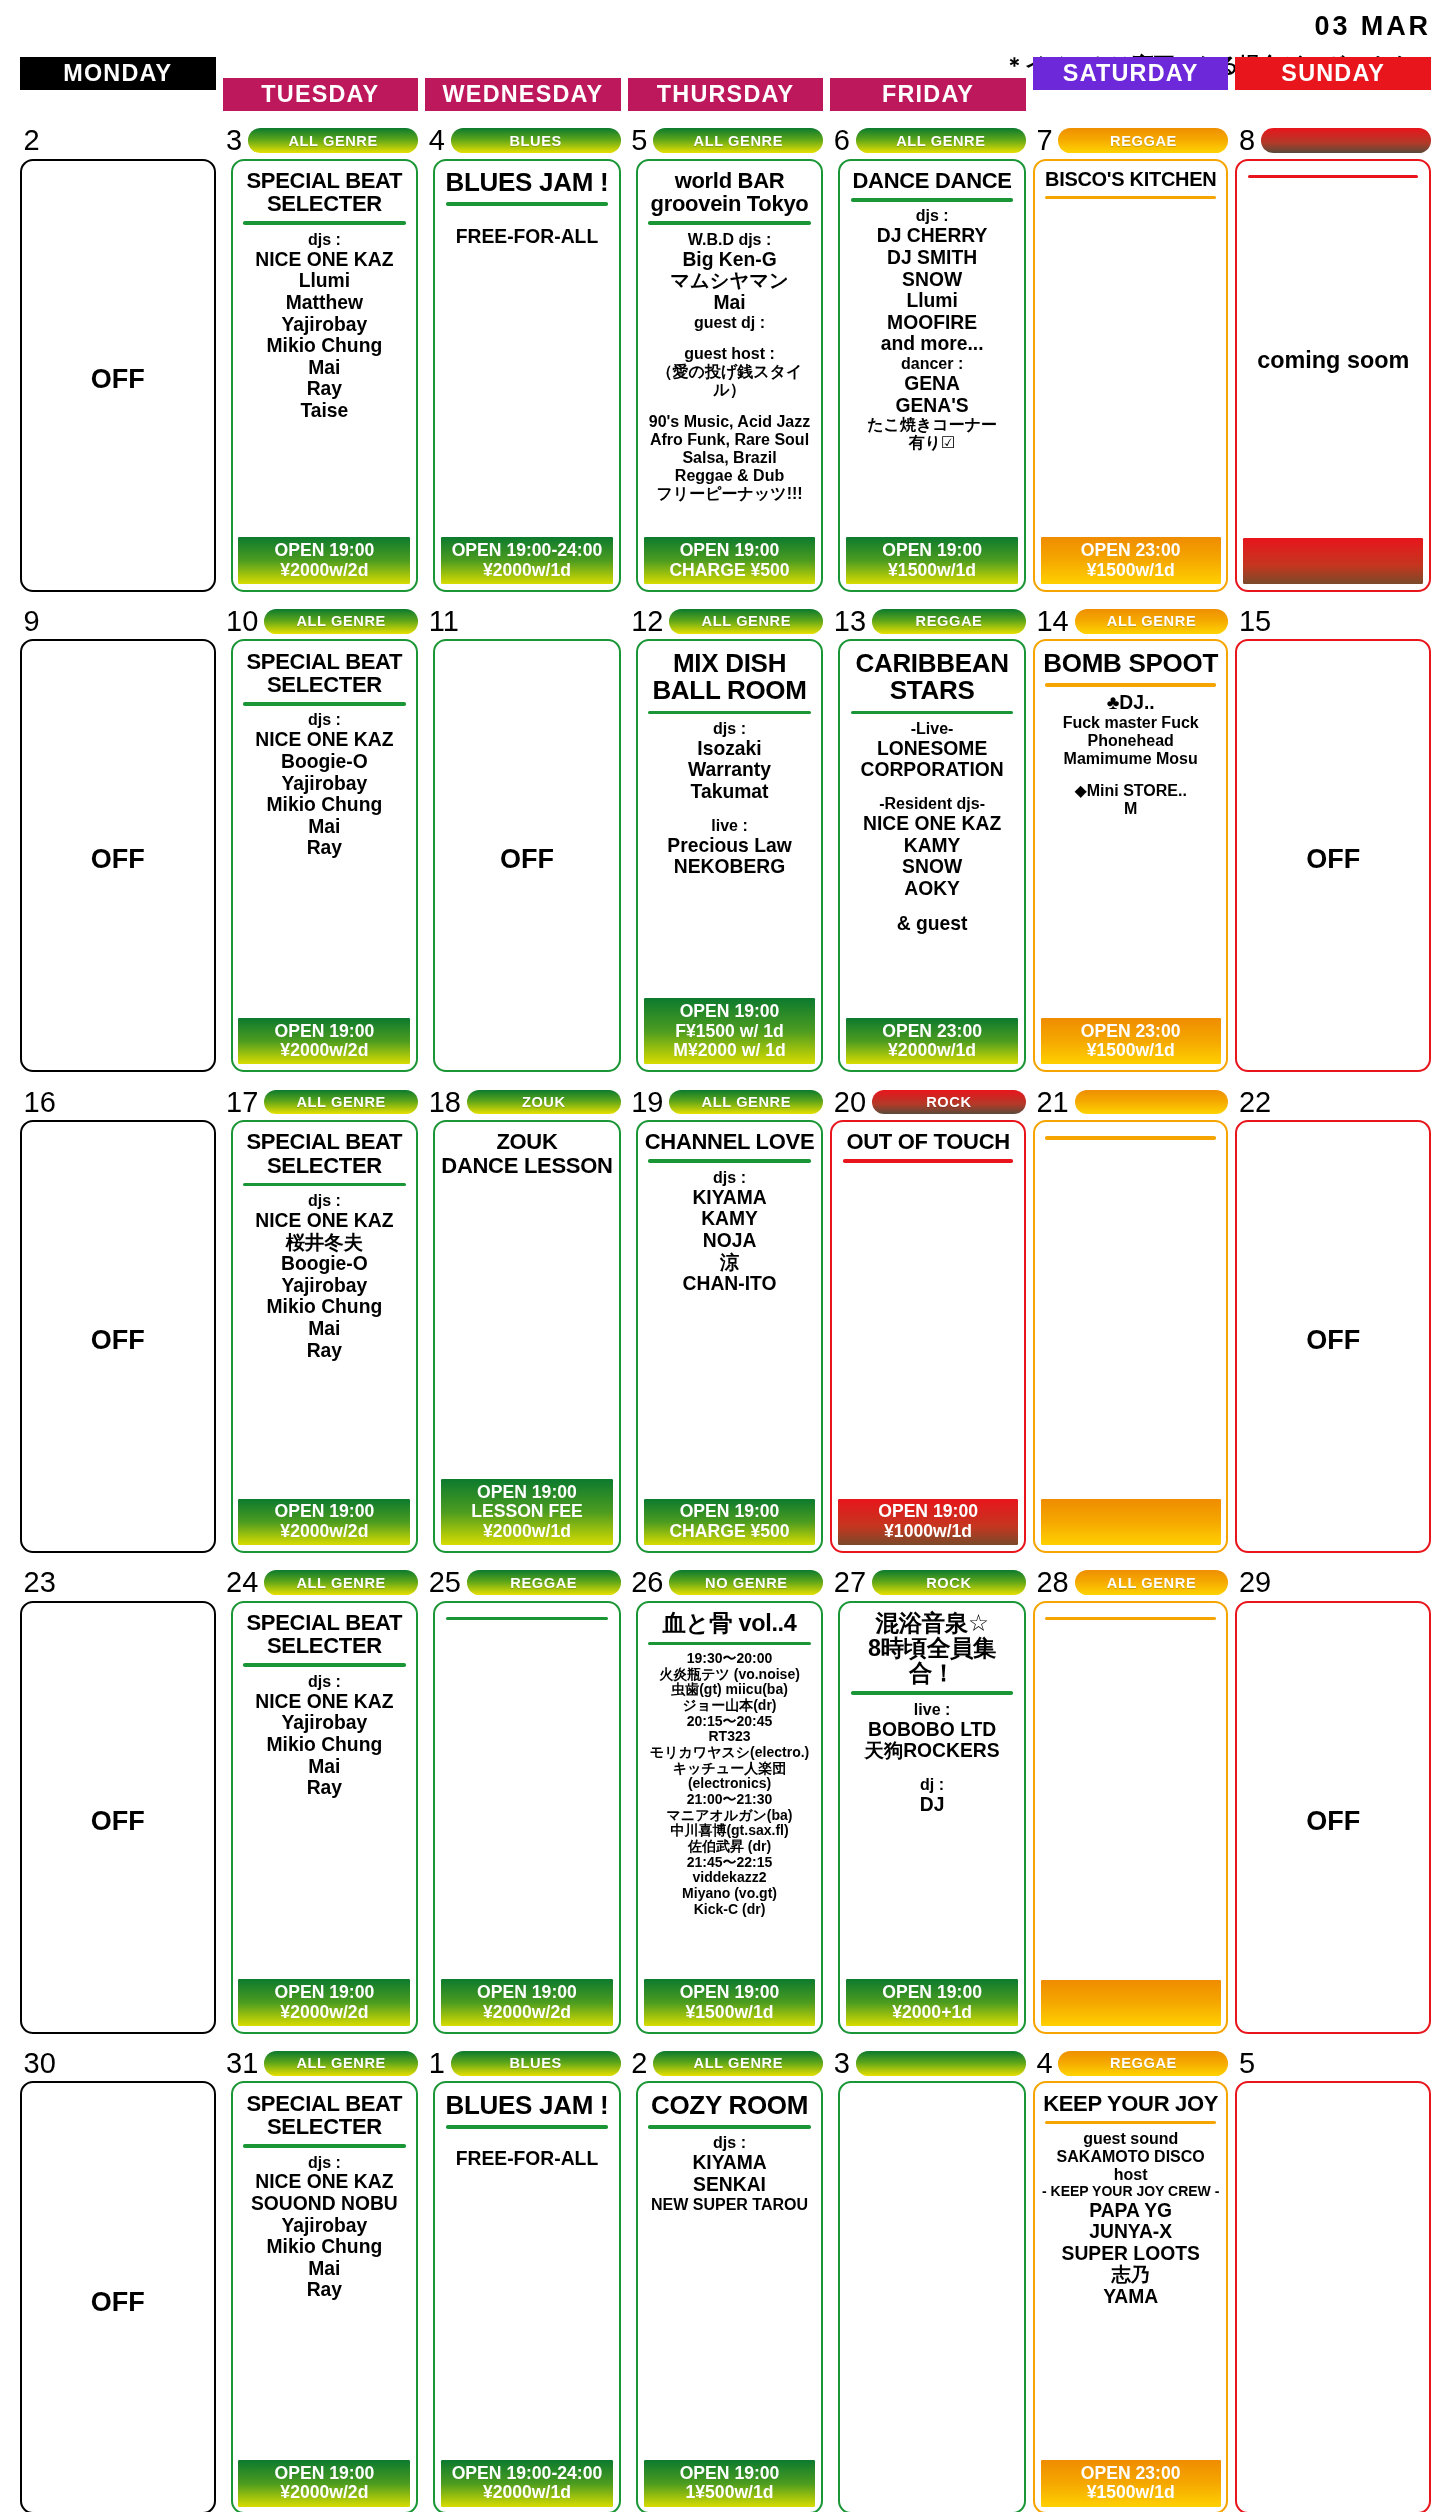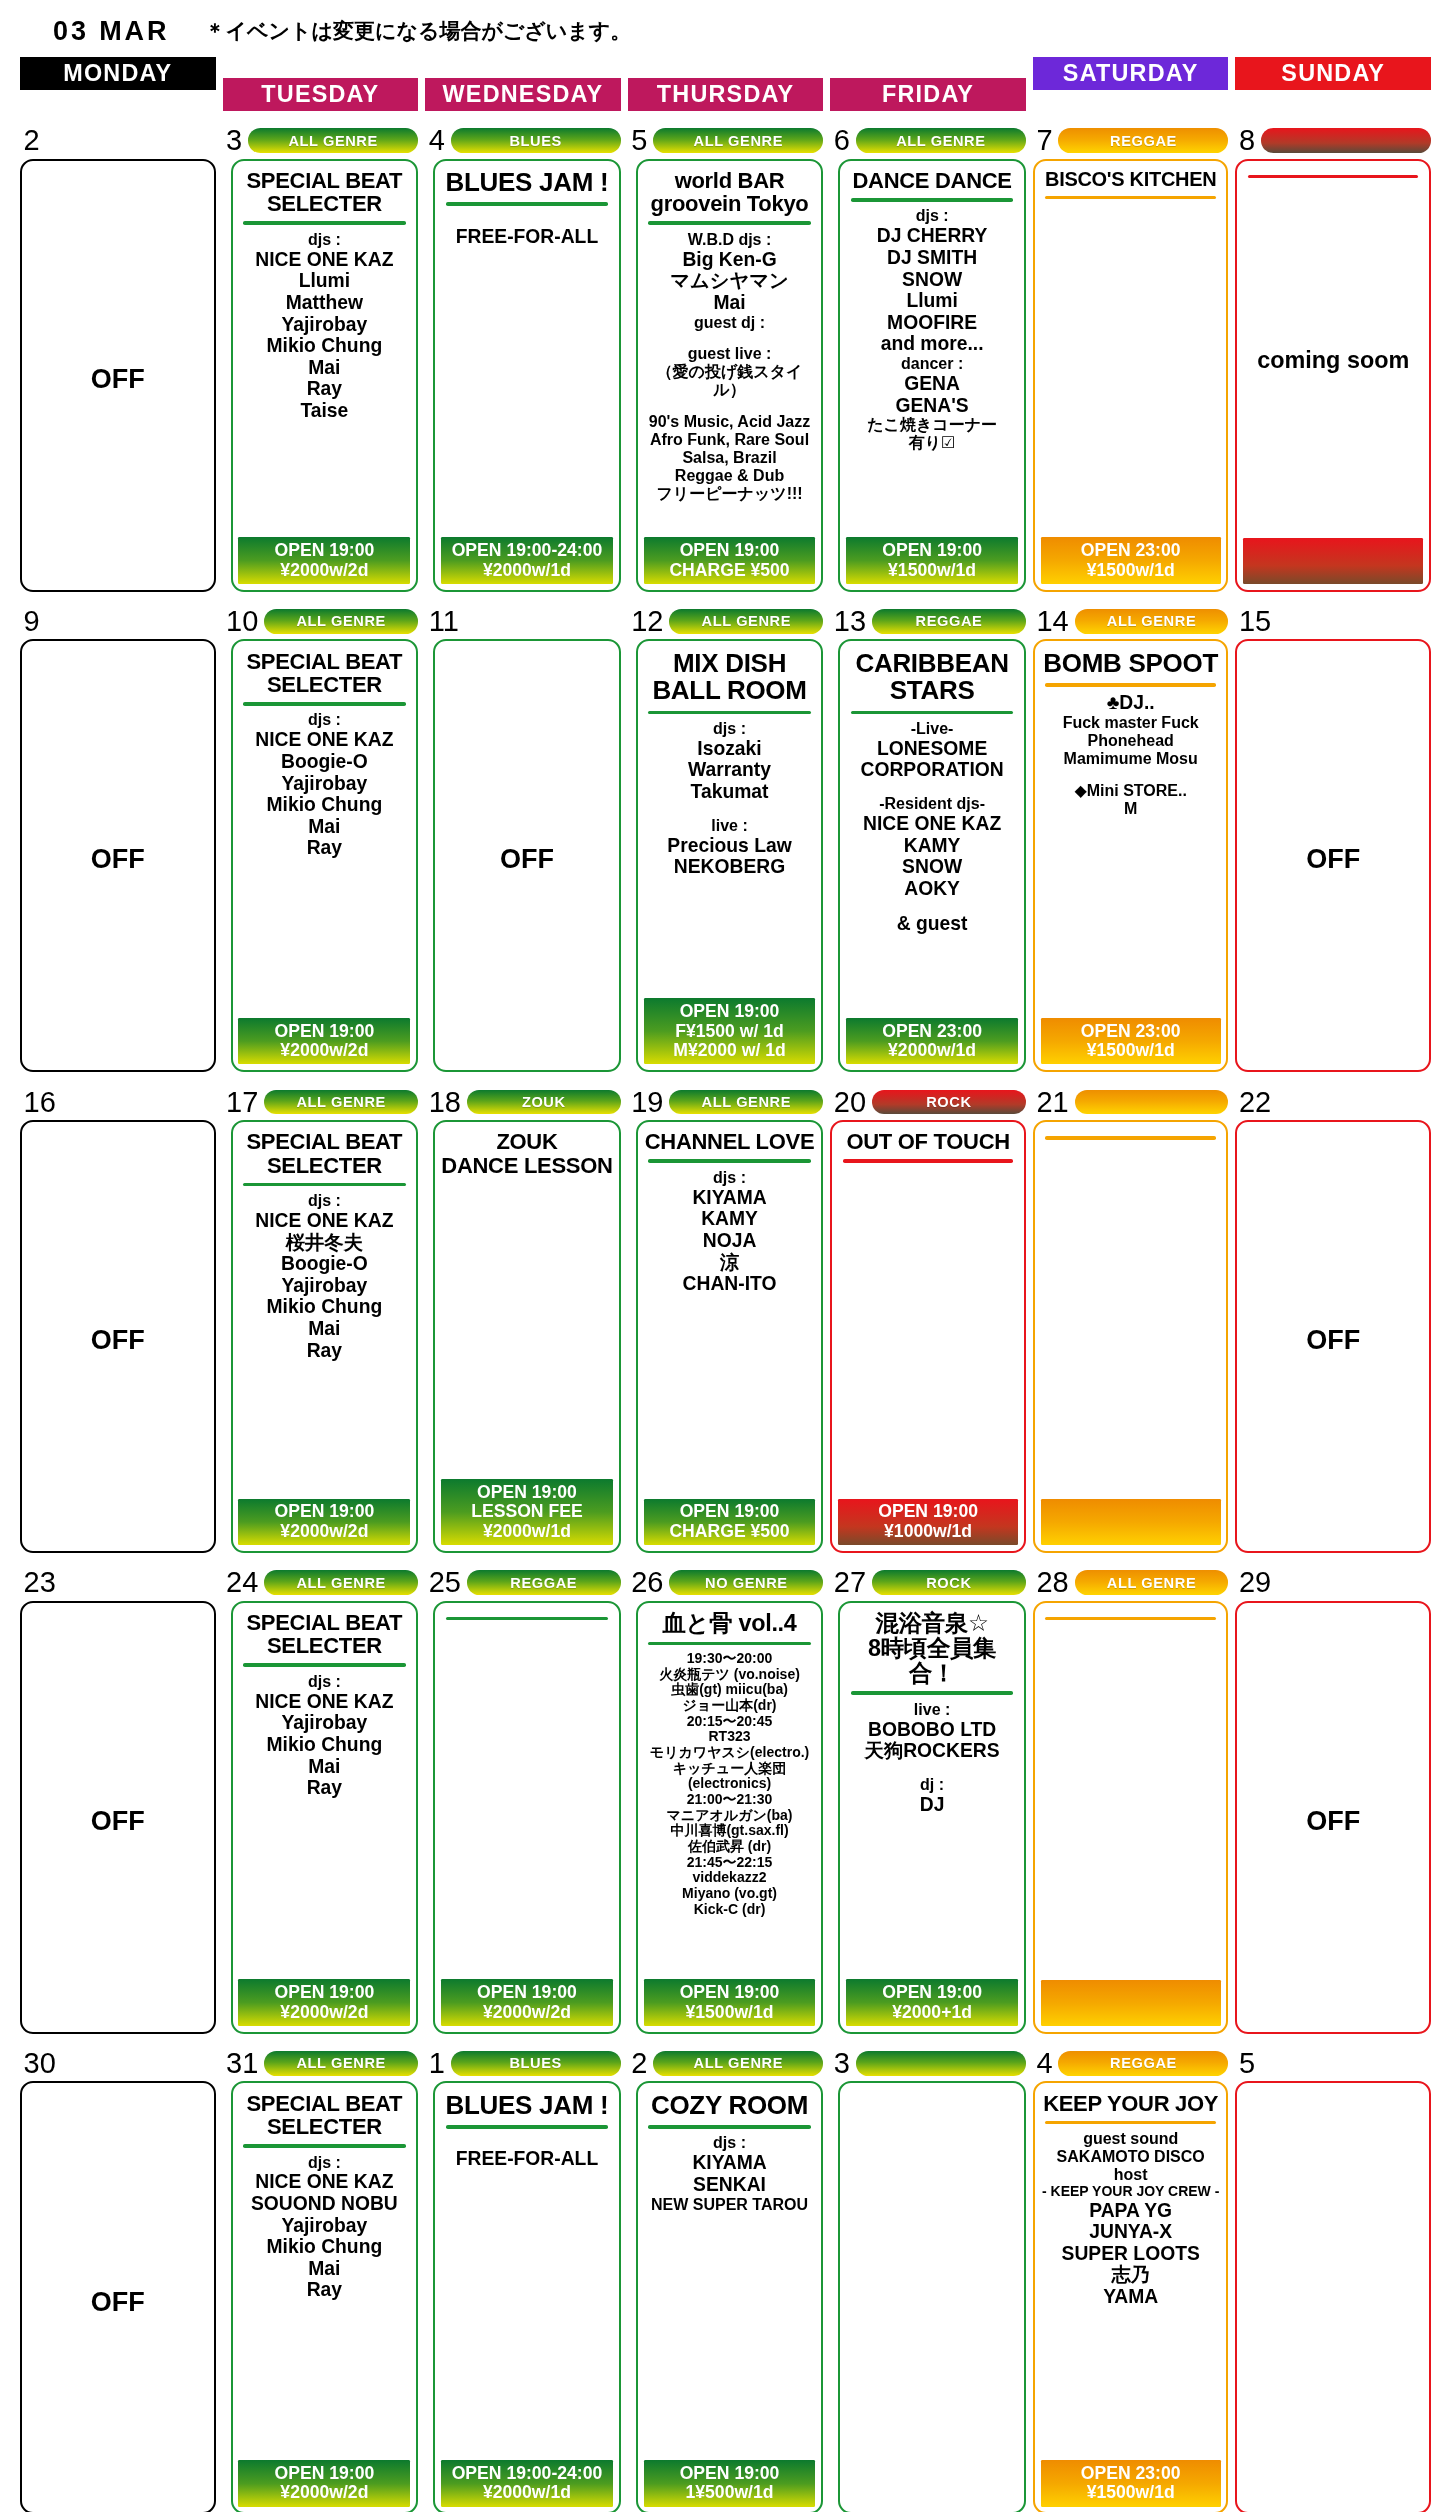--- a/index.html
+++ b/index.html
@@ -5,21 +5,21 @@
   * { box-sizing: border-box; margin:0; padding:0; }
   body {
     width: 1451px;
     background: #ffffff;
     font-family: "Liberation Sans", "DejaVu Sans", sans-serif;
     -webkit-font-smoothing: antialiased;
   }
   .page { width: 1451px; padding: 13px 20px 17.6px 20px; }
 
   
-  .titlerow { display:flex; align-items:center; gap:35px; padding-left:33px; height:37px; }
+  .titlerow { display:flex; align-items:flex-end; gap:14px; padding-left:33px; height:37px;flex-direction:column; }
   .month { font-size:27px; font-weight:bold; letter-spacing:2.9px; color:#000; line-height:1; }
   .notice { font-size:21px; font-weight:bold; color:#000; line-height:1; padding-bottom:1.2px; }
 
   
   .weekhead { display:flex; gap:7px; margin-top:7px; }
   .wh { flex:1 1 0; height:33px; display:flex; align-items:center; justify-content:center;
         color:#ffffff; font-size:23.4px; font-weight:bold; letter-spacing:1.2px; }
   .wh.mon { background:#000000; }
   .wh.grn { background:#be185d;margin-top:21px; }
   .wh.org { background:#6d28d9; }
@@ -172,21 +172,21 @@
             <div class="cbody">
               <div class="ctitle sm">world BAR<br>groovein Tokyo</div>
               <div class="rule green"></div>
               <div class="lines">
                 <div class="ln label">W.B.D  djs :</div>
                 <div class="ln ">Big Ken-G</div>
                 <div class="ln ">マムシヤマン</div>
                 <div class="ln ">Mai</div>
                 <div class="ln label">guest dj :</div>
                 <div class="ln gap"></div>
-                <div class="ln label">guest live :</div>
+                <div class="ln label">guest host :</div>
                 <div class="ln small">（愛の投げ銭スタイル）</div>
                 <div class="ln gap"></div>
                 <div class="ln small">90's Music, Acid Jazz</div>
                 <div class="ln small">Afro Funk, Rare Soul</div>
                 <div class="ln small">Salsa, Brazil</div>
                 <div class="ln small">Reggae &amp; Dub</div>
                 <div class="ln small">フリーピーナッツ!!!</div>
               </div>
             </div>
             <div class="footer f-green">

